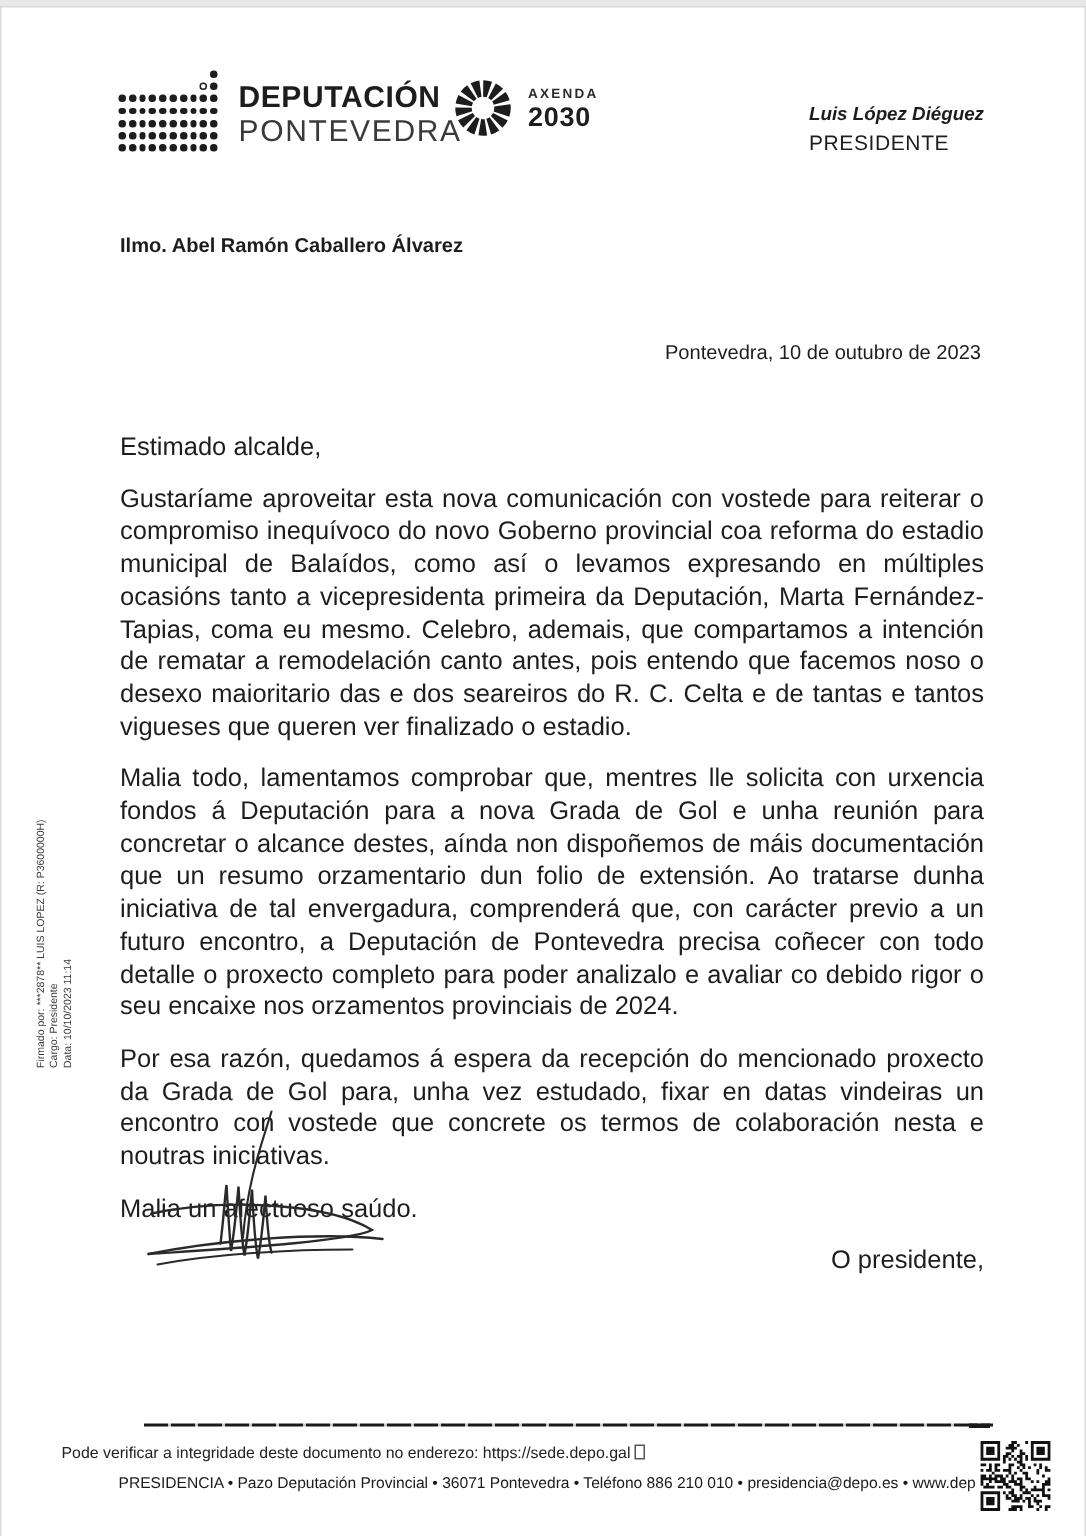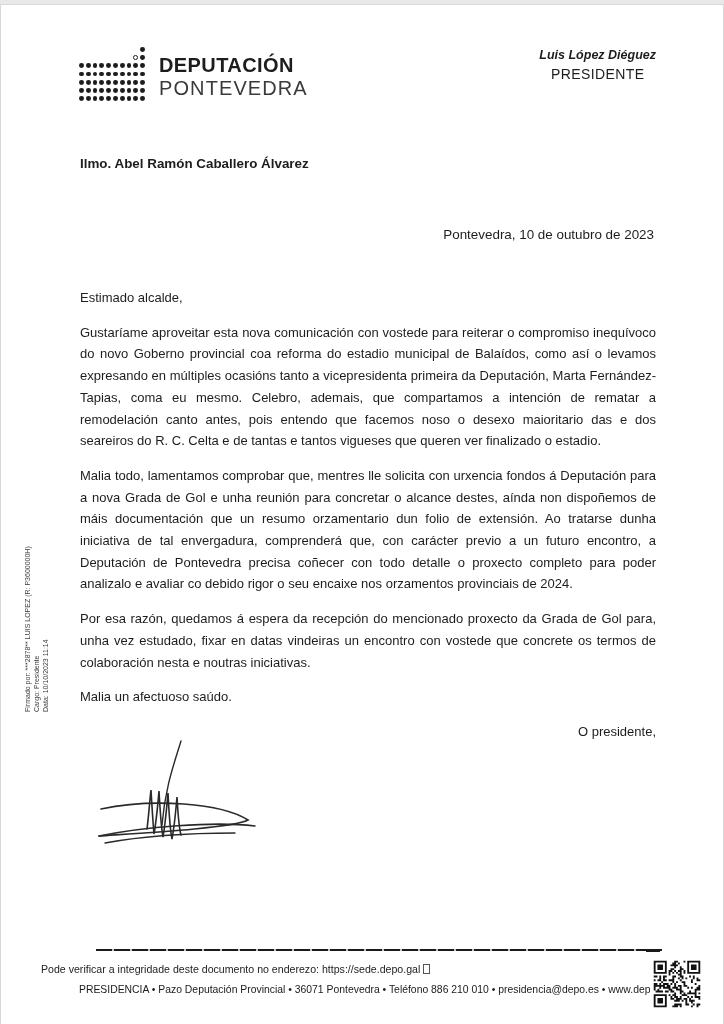--- a/index.html
+++ b/index.html
@@ -12,29 +12,29 @@
   .dot-logo{position:absolute;left:78px;top:42px;width:72px;height:58px;}
   .dot-logo .dot{position:absolute;border-radius:50%;background:#1d1d1d;}
   .dot-logo .ring{background:#fff;border:1.2px solid #1d1d1d;box-sizing:border-box;}
   .org-name{position:absolute;left:158px;top:50px;line-height:1;}
   .org-line1{font-size:20px;font-weight:800;letter-spacing:.4px;color:#1d1d1d;}
   .org-line2{font-size:20px;font-weight:400;letter-spacing:1.1px;color:#3a3a3a;margin-top:3px;}
   .axenda{position:absolute;left:300px;top:46px;display:flex;align-items:center;}
   .axenda-text{margin-left:9px;line-height:1;}
   .axenda-label{font-size:9px;font-weight:700;letter-spacing:1.5px;color:#2a2a2a;}
   .axenda-year{font-size:18px;font-weight:800;color:#1d1d1d;margin-top:2px;letter-spacing:.5px;}
-  .head-signer{position:absolute;right:67px;top:41px;text-align:center;line-height:1.45;}
+  .head-signer{position:absolute;right:67px;top:62px;text-align:left;line-height:1.45;}
   .head-signer-name{font-size:12.5px;font-style:italic;font-weight:600;color:#1d1d1d;}
   .head-signer-role{font-size:14px;letter-spacing:.4px;color:#1d1d1d;}
   
   .recipient{position:absolute;left:79px;top:149px;line-height:1.55;font-size:13.4px;}
   .recipient-name{font-weight:700;}
   .dateline{position:absolute;right:69px;top:222px;font-size:13.4px;}
   
-  .letter-body{position:absolute;left:79px;top:282px;width:576px;font-size:13px;line-height:21.7px;text-align:justify;}
+  .letter-body{position:absolute;left:79px;top:282px;width:576px;font-size:17px;line-height:21.7px;text-align:justify;}
   .letter-body p{margin:0 0 13px 0;}
   .salutation{text-align:left;}
   .closing{margin-top:14px;text-align:left;}
   .signoff{margin-top:1px;text-align:right;}
   
   .signature{position:absolute;left:82px;top:730px;}
   
   .stamp{
     position:absolute;left:-70px;top:587px;width:212px;height:28px;
     transform:rotate(-90deg);font-size:7px;line-height:9.2px;color:#3a3a3a;white-space:nowrap;
@@ -107,20 +107,29 @@
       <div class="dot" style="left: 61.2px; top: 32.8px; width: 4.8px; height: 4.8px;"></div>
       <div class="dot" style="left: 61.2px; top: 41px; width: 4.8px; height: 4.8px;"></div>
       <div class="dot" style="left: 61.2px; top: 49.2px; width: 4.8px; height: 4.8px;"></div>
       <div class="dot ring" style="left: 54.4px; top: 8.2px; width: 4.8px; height: 4.8px;"></div>
     </div>
   <div class="org-name">
     <div class="org-line1">DEPUTACIÓN</div>
     <div class="org-line2">PONTEVEDRA</div>
   </div>
 
+  <div class="axenda">
+    <svg width="42" height="42" viewBox="0 0 42 42">
+      <circle cx="21" cy="21" r="13" fill="none" stroke="#1d1d1d" stroke-width="11" stroke-dasharray="4.2 1.9"></circle>
+    </svg>
+    <div class="axenda-text">
+      <div class="axenda-label">AXENDA</div>
+      <div class="axenda-year">2030</div>
+    </div>
+  </div>
 
   <div class="head-signer">
     <div class="head-signer-name">Luis López Diéguez</div>
     <div class="head-signer-role">PRESIDENTE</div>
   </div>
 
   <div class="recipient">
     <div class="recipient-name">Ilmo. Abel Ramón Caballero Álvarez</div>
   </div>
   <div class="dateline">Pontevedra, 10 de outubro de 2023</div>

